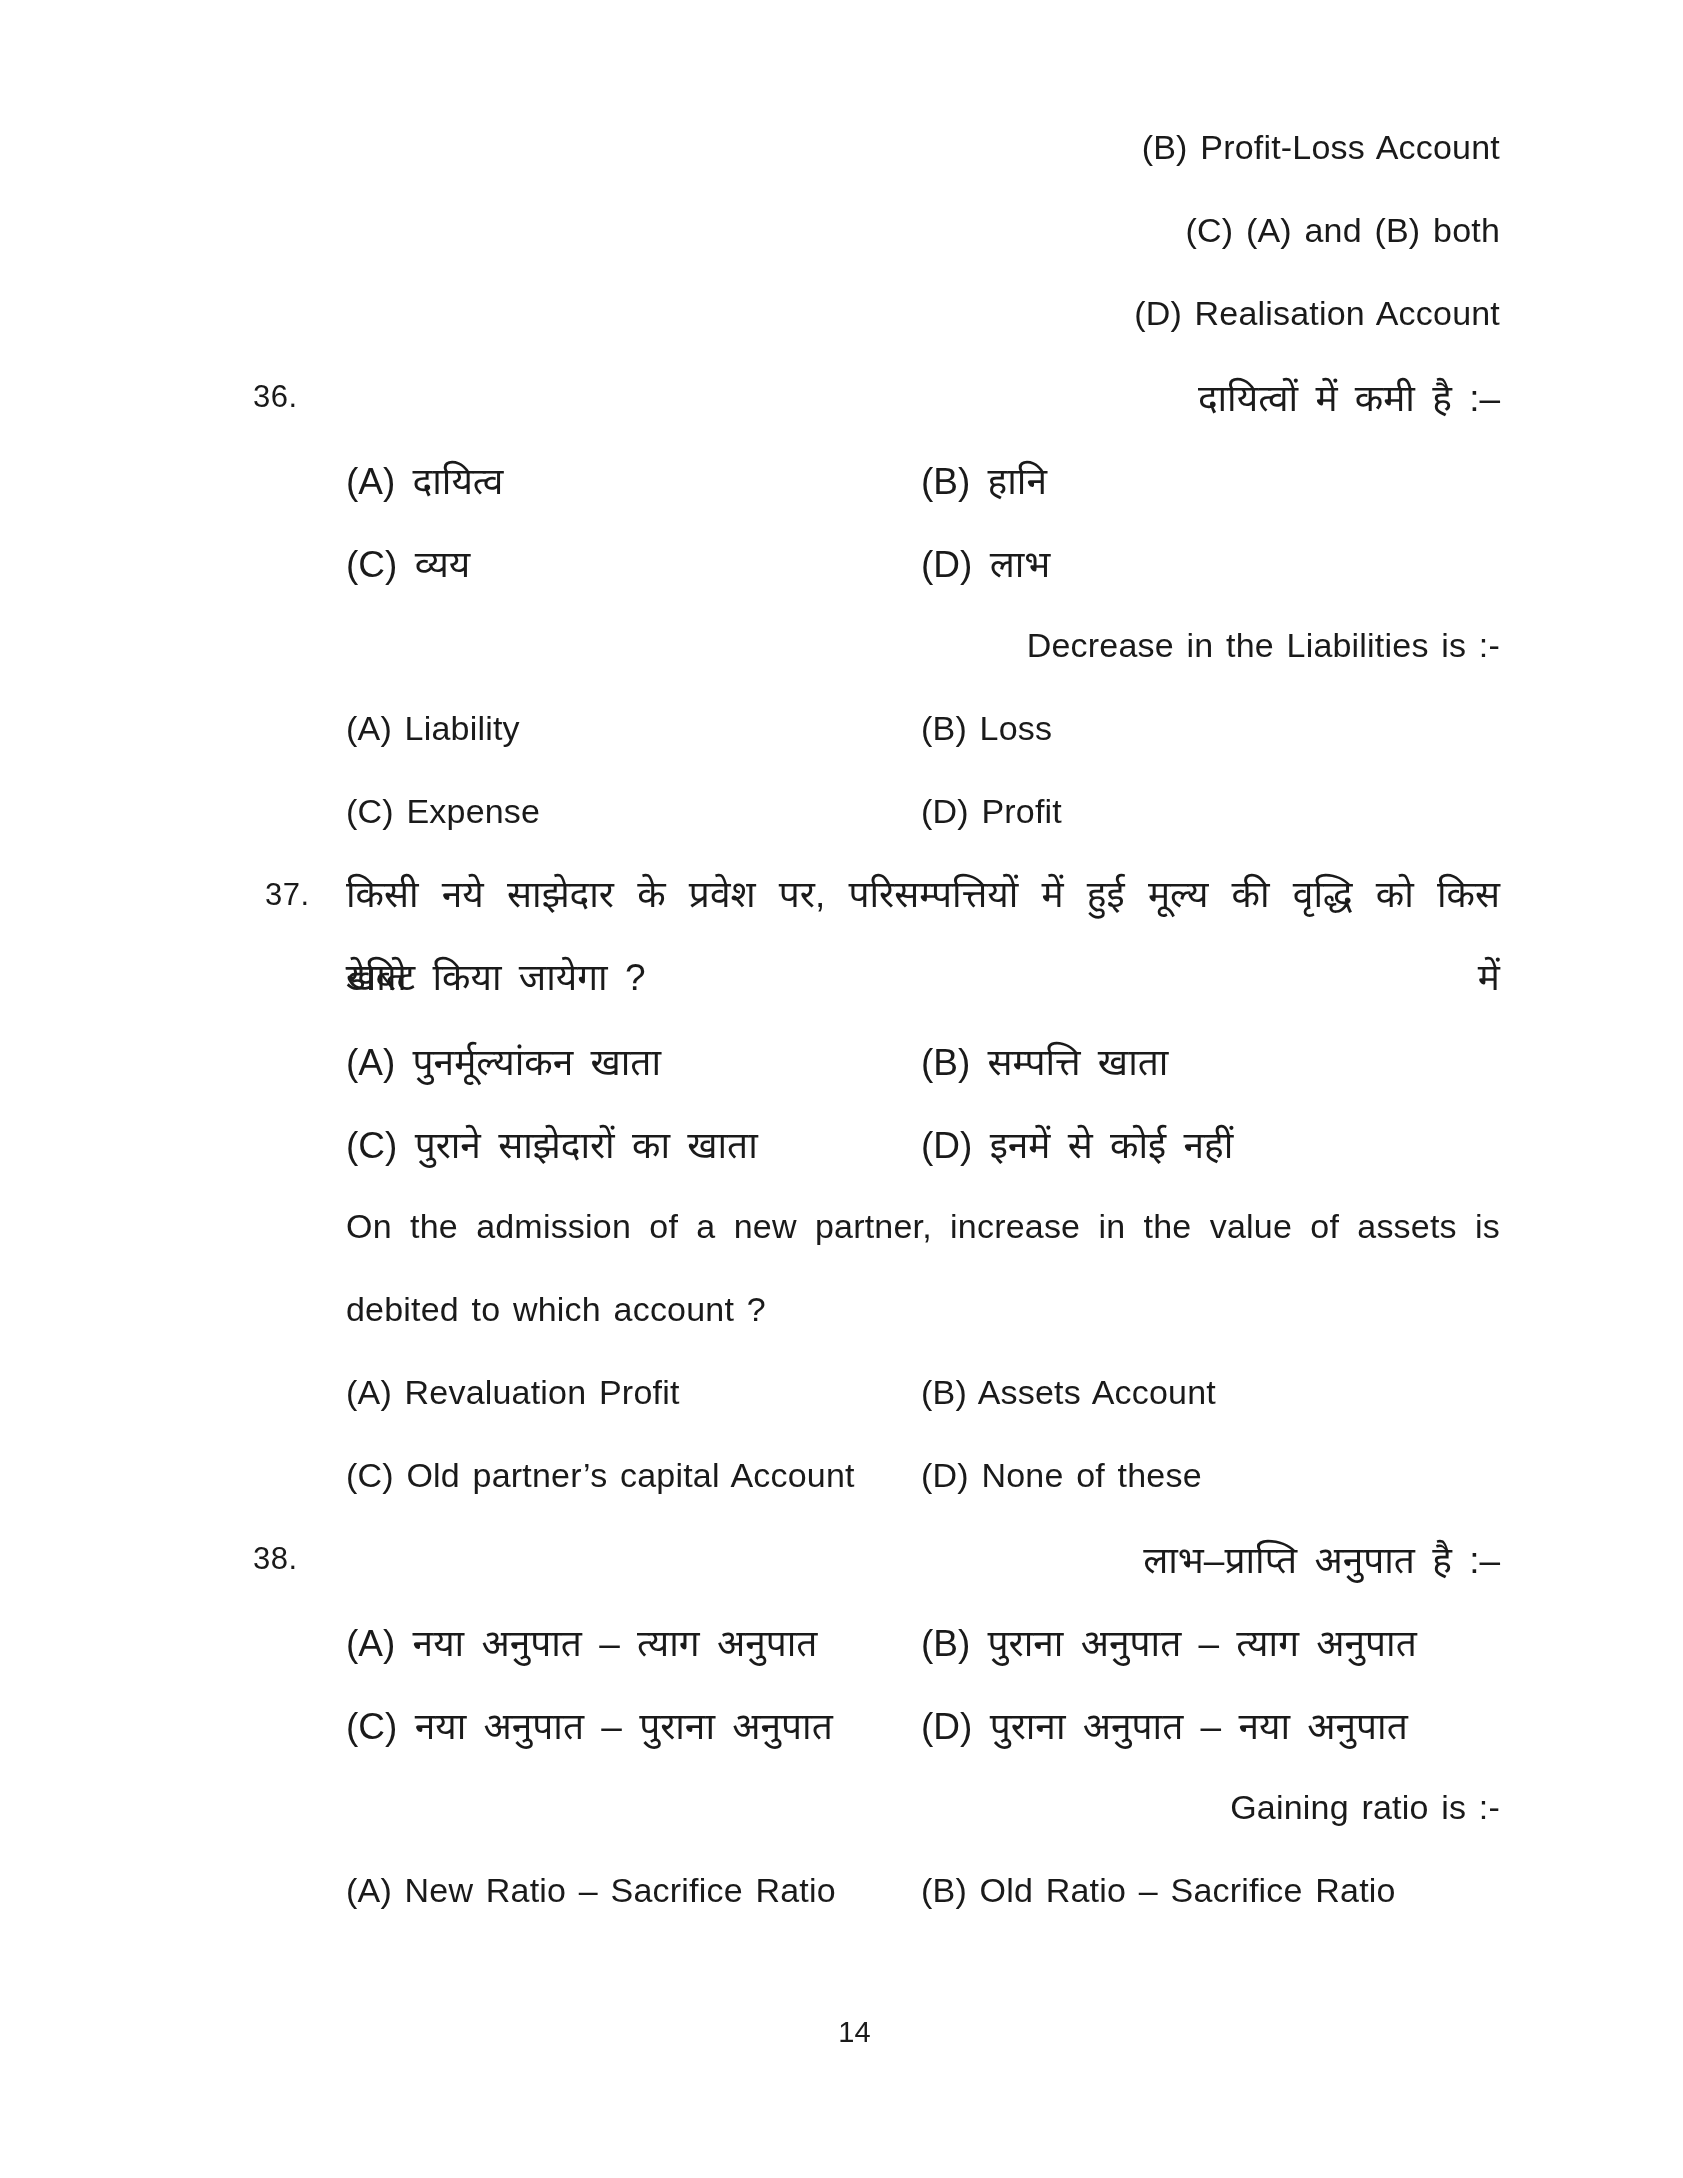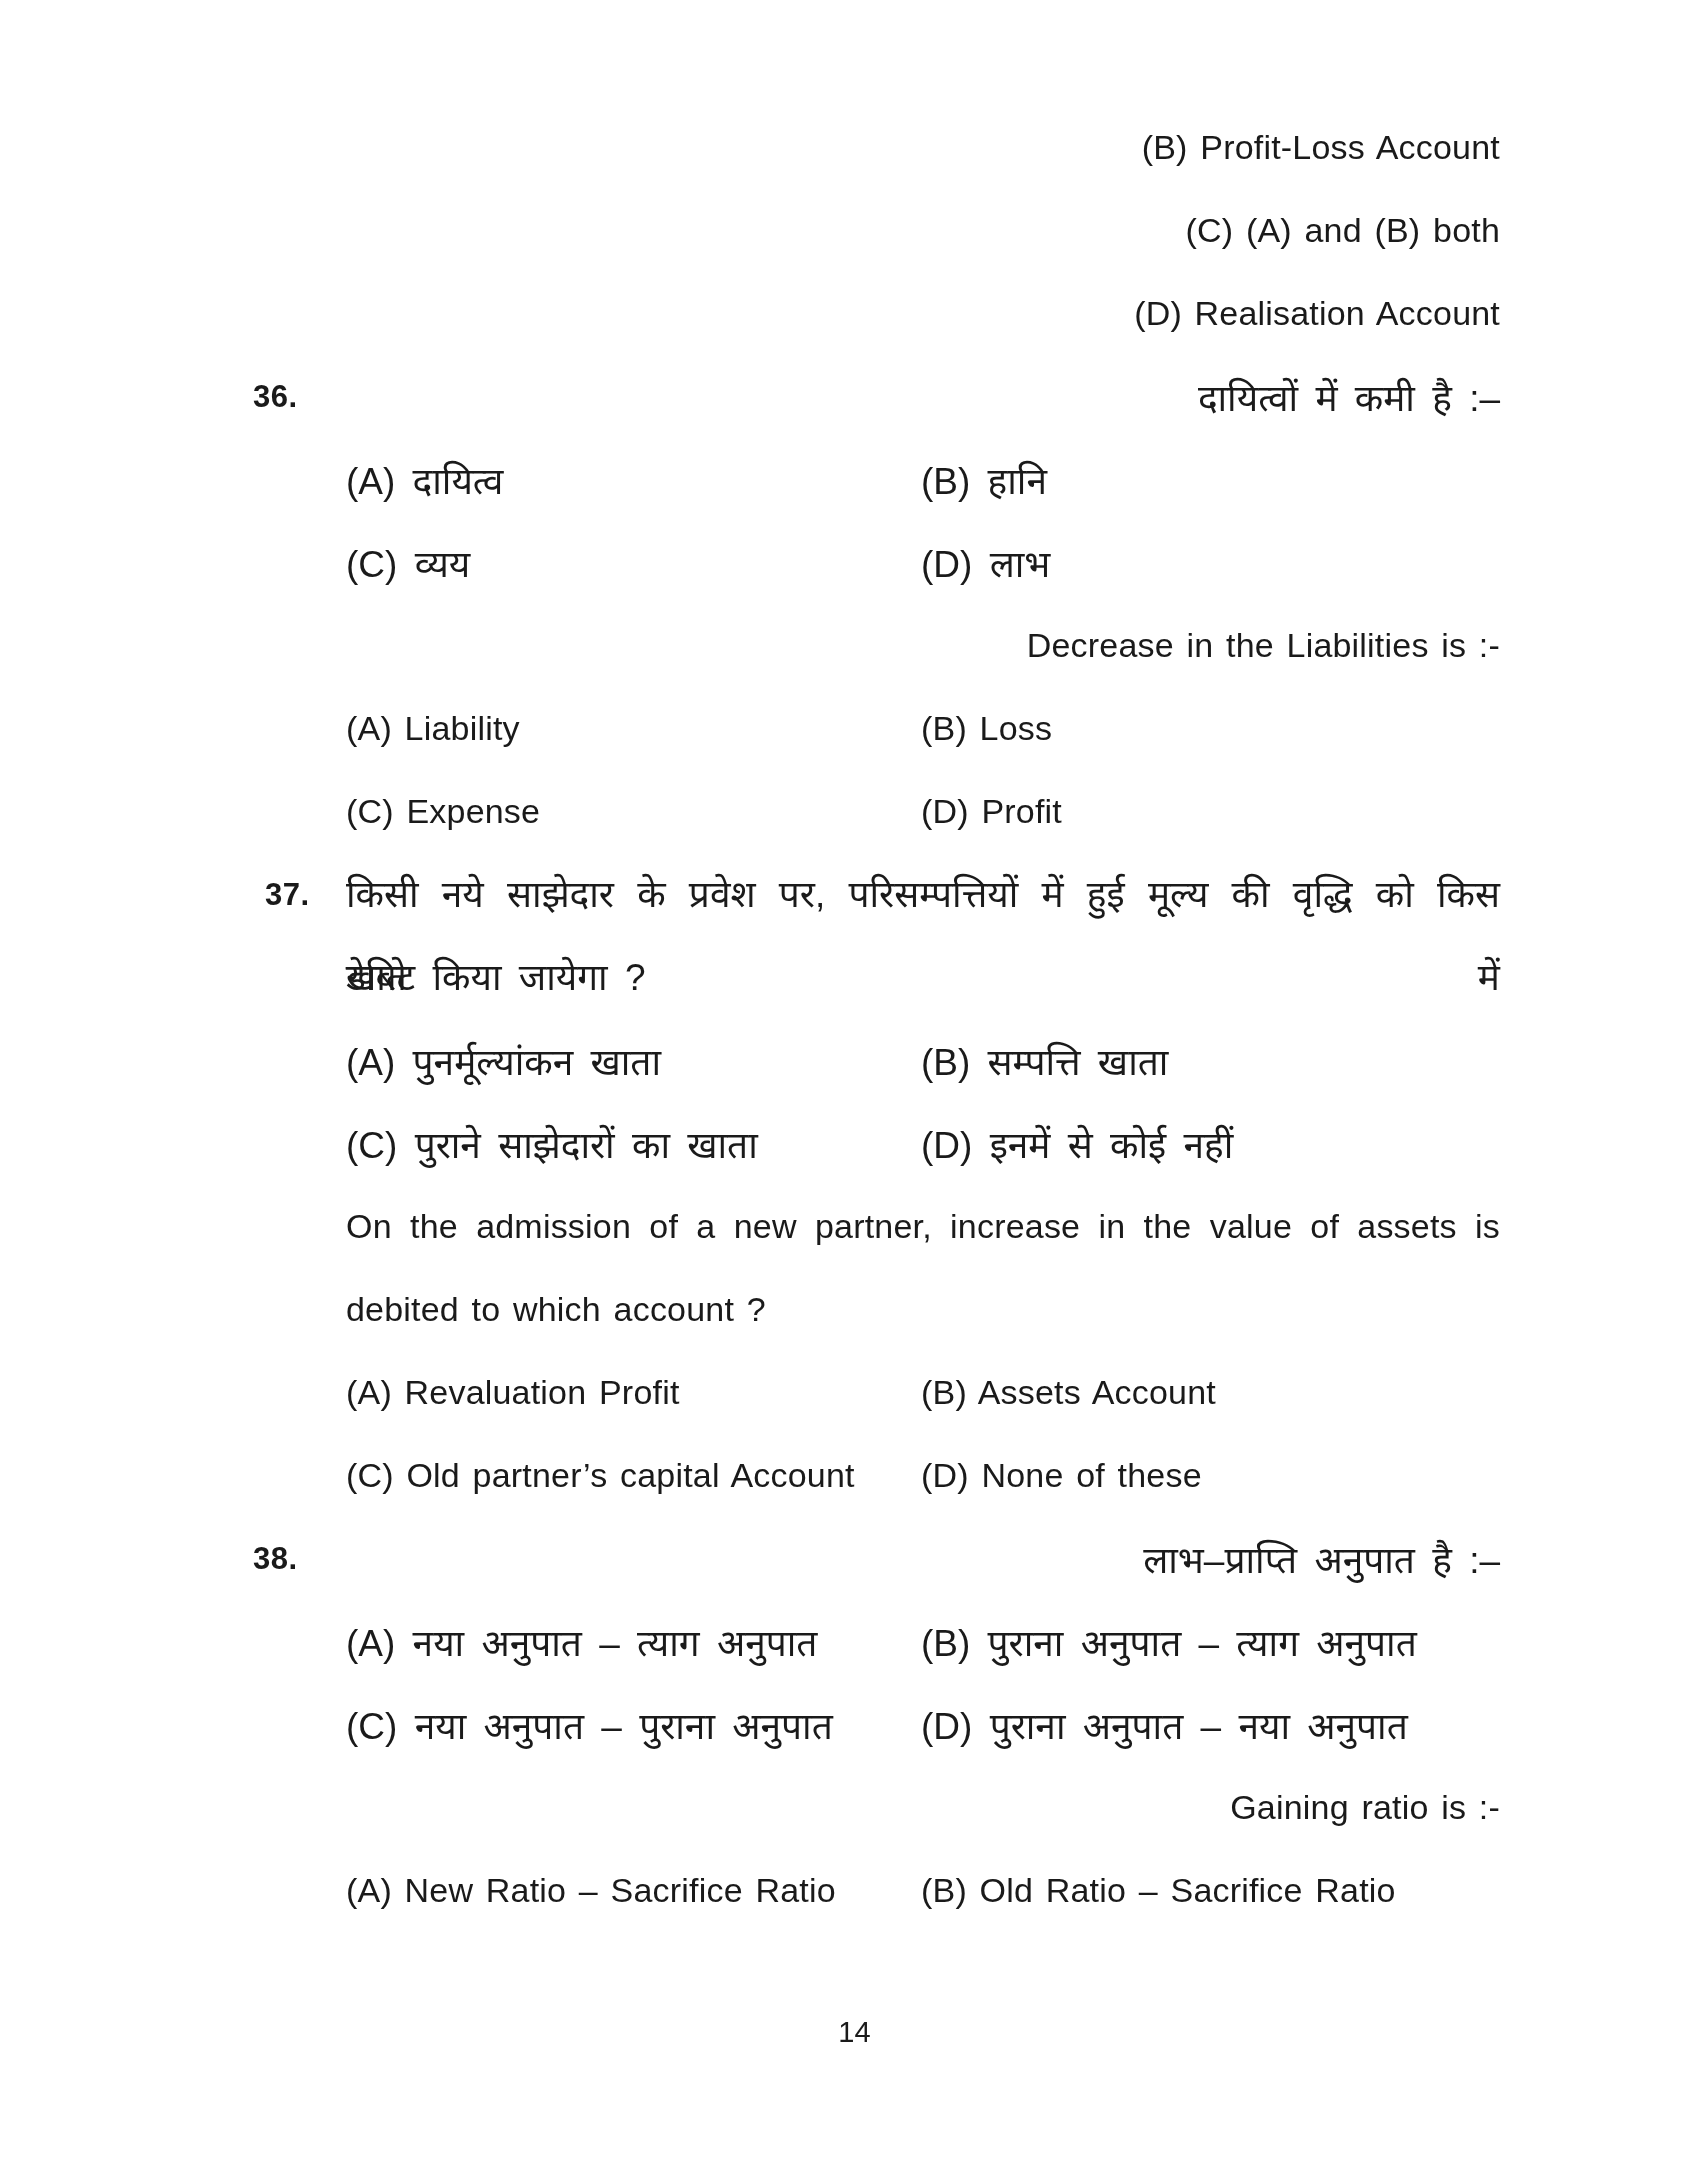--- a/index.html
+++ b/index.html
@@ -29,21 +29,20 @@
     white-space: nowrap;
     justify-content: flex-end;
   }
   .en { font-size: 34px; letter-spacing: 0.2px; word-spacing: 3px; }
   .hi { font-size: 37px; word-spacing: 7px; }
   .qnum {
     position: absolute;
     left: -93px;
     font-size: 31px;
     letter-spacing: 0.5px;
-    font-weight: bold;
   }
   .col-left {
     flex: 0 0 575px;
     white-space: nowrap;
   }
   .col-right {
     flex: 1 1 auto;
     white-space: nowrap;
   }
   .para-block { position: relative; }

